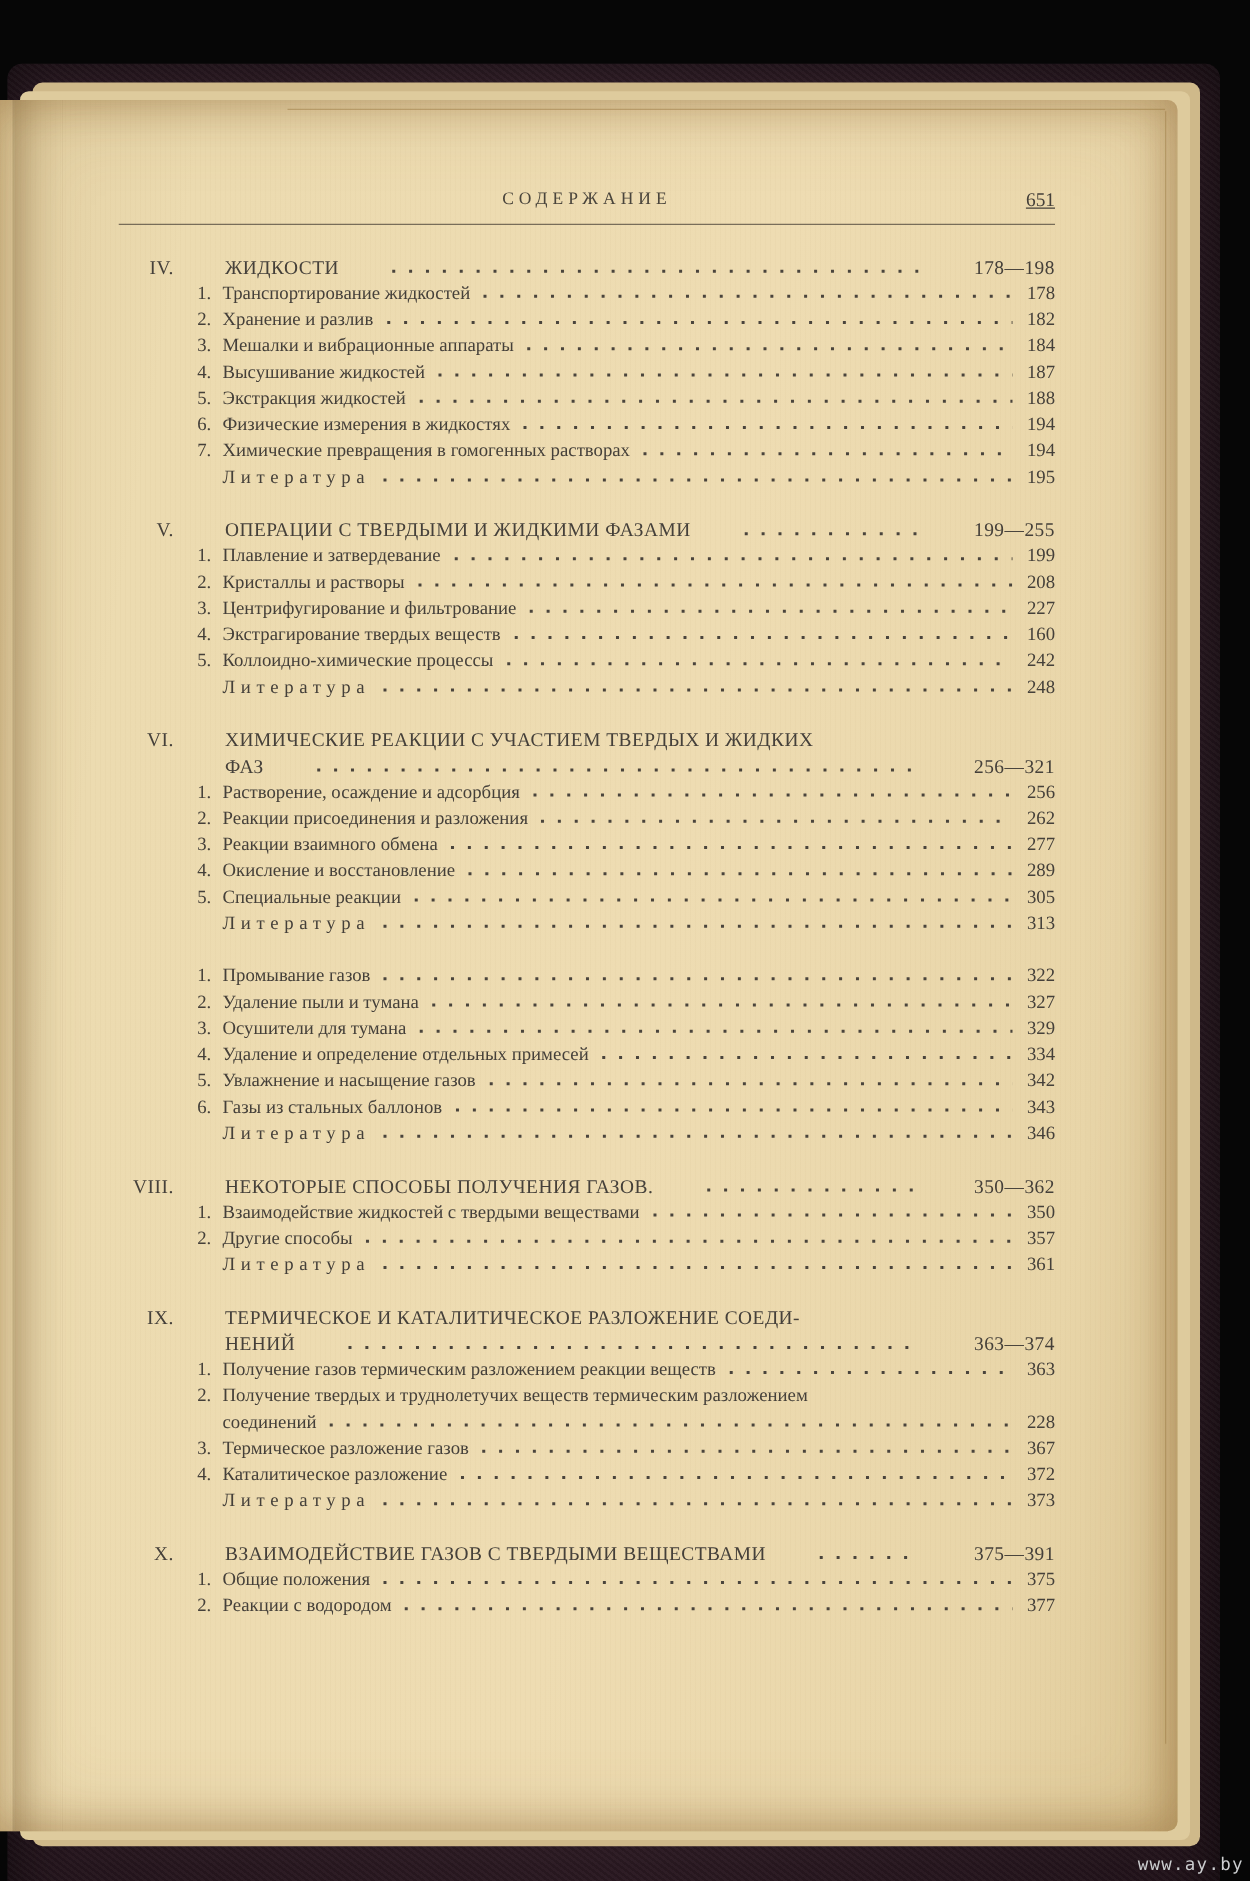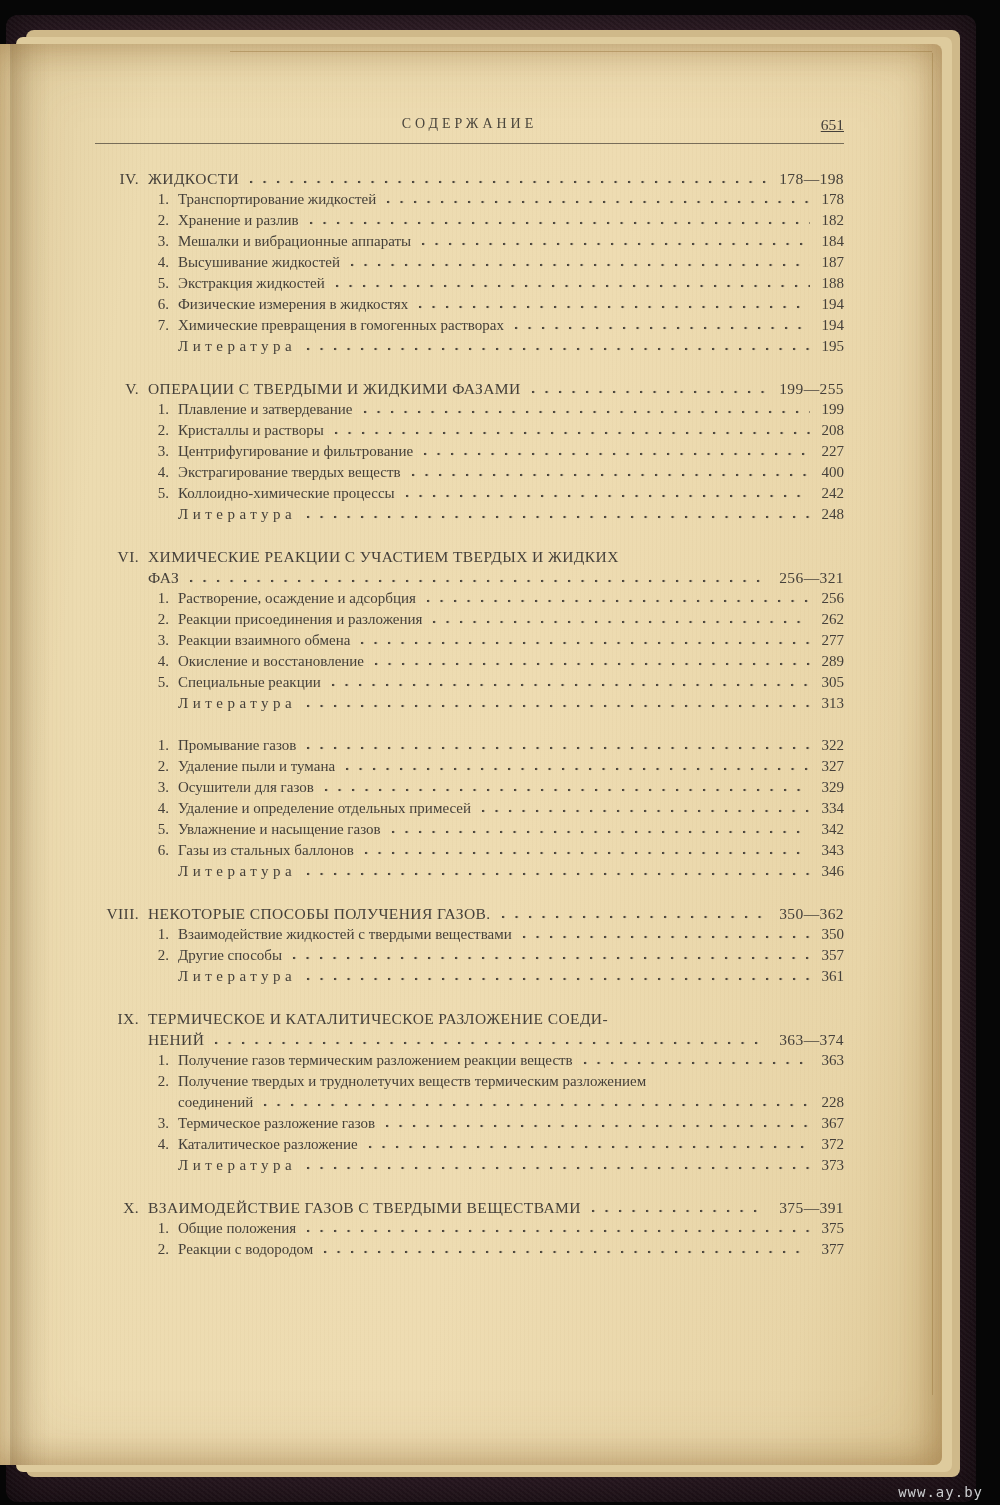--- a/index.html
+++ b/index.html
@@ -1,19 +1,19 @@
 <!DOCTYPE html>
 <html><head>
 <meta charset="utf-8">
 <style>
   html,body{margin:0;padding:0;background:#060606;}
   body{width:1000px;height:1505px;position:relative;overflow:hidden;
        font-family:"Liberation Serif","DejaVu Serif",serif;}
 
-  .photo{position:absolute;inset:0;background:#060606;}
+  .photo{position:absolute;inset:0;background:#060606;margin-top:36px;}
 
   
   .cover{position:absolute;left:6px;top:15px;width:970px;height:1487px;
          border-radius:12px;
          background:radial-gradient(ellipse at 45% 35%, #3b2530 0%, #2e1c25 55%, #201219 100%);
          box-shadow:inset 0 0 40px rgba(0,0,0,.6);}
   .cover:after{content:"";position:absolute;inset:0;border-radius:12px;
          background:repeating-linear-gradient(37deg, rgba(255,255,255,.025) 0 2px, rgba(0,0,0,.05) 2px 4px);}
 
   
@@ -46,30 +46,30 @@
   .hdr-title{position:absolute;left:0;right:0;text-align:center;
         font-size:14px;letter-spacing:4px;color:#4a453c;}
   .hdr-page{position:absolute;right:0;top:0;font-size:15.5px;text-decoration:underline;}
   .rule{border:none;border-top:1.5px solid rgba(80,72,60,.75);margin:3px 0 0 0;}
 
   .toc{margin-top:24px;}
   .toc-section{margin-top:21px;}
   .toc-section:first-child{margin-top:0;}
   .toc-row{display:flex;align-items:baseline;line-height:21px;font-size:15px;
         white-space:nowrap;}
-  .title-row{font-size:15.5px;letter-spacing:.4px;}
+  .title-row{font-size:15.5px;letter-spacing:.4px;gap:32px;}
   .roman{flex:none;width:44px;text-align:right;margin-right:9px;}
   .inum{flex:none;width:22px;text-align:right;margin:0 9px 0 52px;}
   .spaced{letter-spacing:4.5px;}
   .leader{flex:1 1 auto;height:4px;min-width:22px;margin:0 12px 0 10px;align-self:baseline;
         background:radial-gradient(circle at 2px 2px, #4a443c 1.15px, rgba(0,0,0,0) 1.6px) left bottom repeat-x;
         background-size:13.5px 4px;}
   .pagenum{flex:none;text-align:center;}
 
-  .watermark{position:absolute;right:17px;bottom:5px;
+  .watermark{position:absolute;right:5px;bottom:5px;
         font-family:"DejaVu Sans Mono","Liberation Mono",monospace;
         font-size:14px;color:#cbcdcf;letter-spacing:1px;}
 </style>
 </head>
 <body>
 
 <div class="photo">
   <div class="cover"></div>
   <div class="sheet2"></div>
   <div class="sheet1"></div>
@@ -164,21 +164,21 @@
             <div class="toc-row item-row">
               <span class="inum">3.</span>
               <span class="itext">Центрифугирование и фильтрование</span>
               <span class="leader"></span>
               <span class="pagenum">227</span>
             </div>
             <div class="toc-row item-row">
               <span class="inum">4.</span>
               <span class="itext">Экстрагирование твердых веществ</span>
               <span class="leader"></span>
-              <span class="pagenum">400</span>
+              <span class="pagenum">160</span>
             </div>
             <div class="toc-row item-row">
               <span class="inum">5.</span>
               <span class="itext">Коллоидно-химические процессы</span>
               <span class="leader"></span>
               <span class="pagenum">242</span>
             </div>
             <div class="toc-row item-row">
               <span class="inum"></span>
               <span class="itext spaced">Литература</span>
@@ -242,21 +242,21 @@
               <span class="pagenum">322</span>
             </div>
             <div class="toc-row item-row">
               <span class="inum">2.</span>
               <span class="itext">Удаление пыли и тумана</span>
               <span class="leader"></span>
               <span class="pagenum">327</span>
             </div>
             <div class="toc-row item-row">
               <span class="inum">3.</span>
-              <span class="itext">Осушители для газов</span>
+              <span class="itext">Осушители для тумана</span>
               <span class="leader"></span>
               <span class="pagenum">329</span>
             </div>
             <div class="toc-row item-row">
               <span class="inum">4.</span>
               <span class="itext">Удаление и определение  отдельных примесей</span>
               <span class="leader"></span>
               <span class="pagenum">334</span>
             </div>
             <div class="toc-row item-row">

